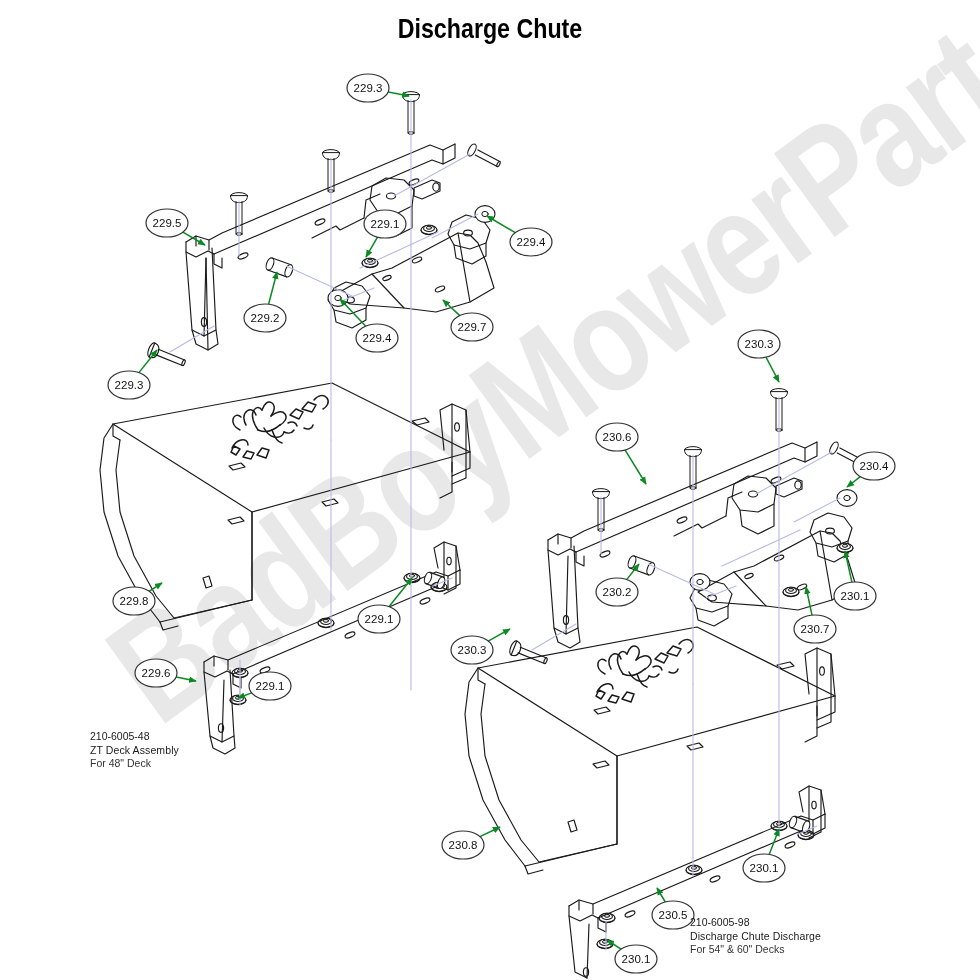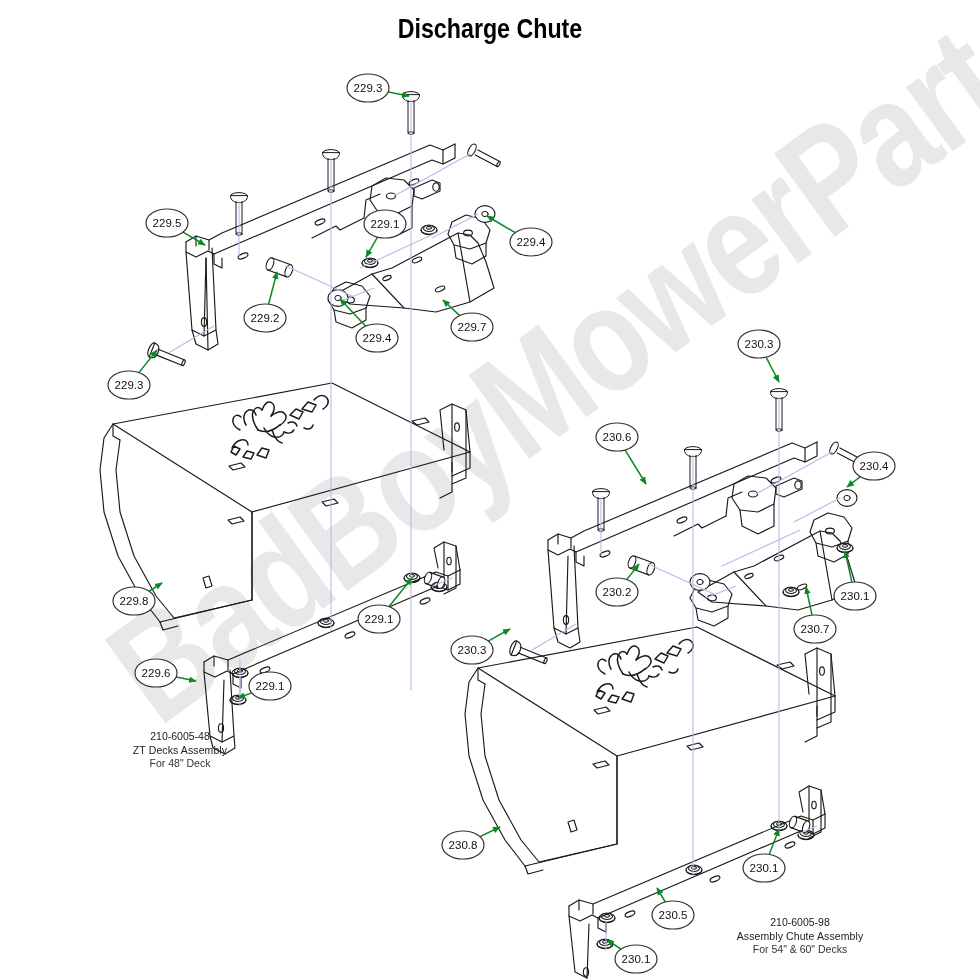--- a/index.html
+++ b/index.html
@@ -14,21 +14,21 @@
 
   
   .title{
     position:absolute;left:0;top:14px;width:980px;text-align:center;
     font-family:"Liberation Sans","DejaVu Sans",sans-serif;
     font-size:27px;font-weight:bold;color:#000;
     letter-spacing:0px;transform:scaleX(.86);transform-origin:50% 50%;
   }
 
   
-  .caption{position:absolute;text-align:center;color:#1a1a1a;
+  .caption{position:absolute;text-align:left;color:#1a1a1a;
      font-size:10.5px;line-height:13.5px;white-space:nowrap;}
   .caption div{font-family:"Liberation Sans","DejaVu Sans",sans-serif;}
   .caption .l2{letter-spacing:.1px;}
   .caption .l3{color:#333;}
 
   
   .wm{
     position:absolute;left:-60px;top:330px;width:1120px;
     font-family:"Liberation Sans","DejaVu Sans",sans-serif;
     font-size:150px;font-weight:bold;color:#e8e8e8;
@@ -529,23 +529,23 @@
           <line x1="621.0" y1="949.2" x2="607" y2="940" stroke="#0a8a23" stroke-width="1.5" marker-end="url(#arrowGreen)"></line>
           <ellipse cx="636" cy="959" rx="21" ry="14" fill="#ffffff" stroke="#333333" stroke-width="1.2"></ellipse>
           <text x="636" y="963.2" text-anchor="middle" font-family="&quot;Liberation Sans&quot;,&quot;DejaVu Sans&quot;,sans-serif" font-size="11.5" fill="#111111">230.1</text>
         </g>
       </g>
 
   </svg>
 
   <div class="caption" style="left:90px;top:730px;width:180px;">
     <div class="l1">210-6005-48</div>
-    <div class="l2">ZT Decks Assembly</div>
+    <div class="l2">ZT Deck Assembly</div>
     <div class="l3">For 48" Deck</div>
   </div>
 
   <div class="caption" style="left:690px;top:916px;width:220px;">
     <div class="l1">210-6005-98</div>
-    <div class="l2">Assembly Chute Assembly</div>
+    <div class="l2">Discharge Chute Discharge</div>
     <div class="l3">For 54" &amp; 60" Decks</div>
   </div>
 
 </div>
 
 </body></html>

